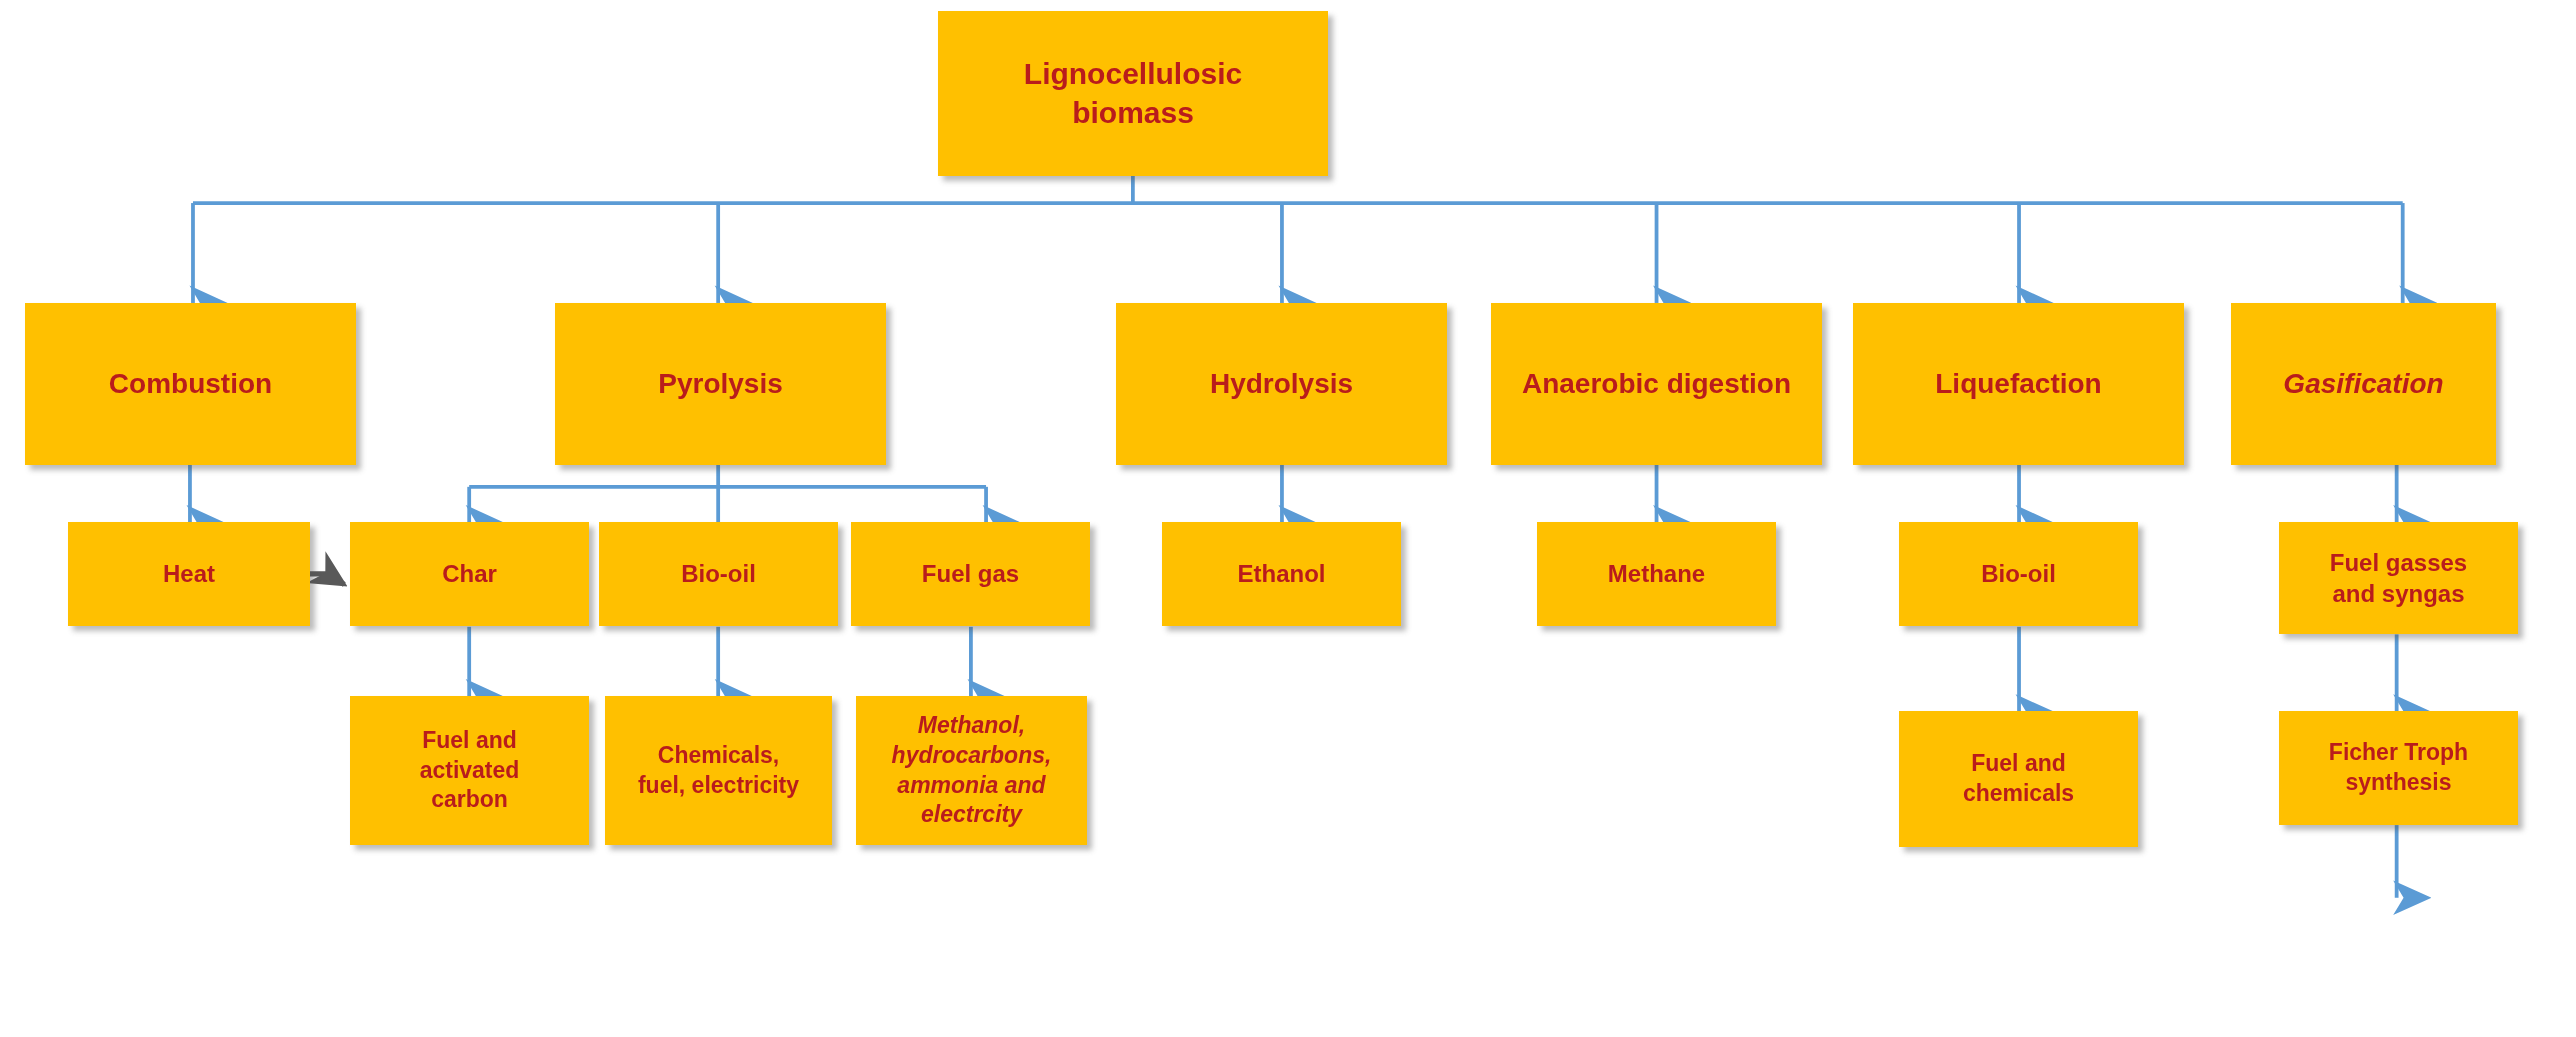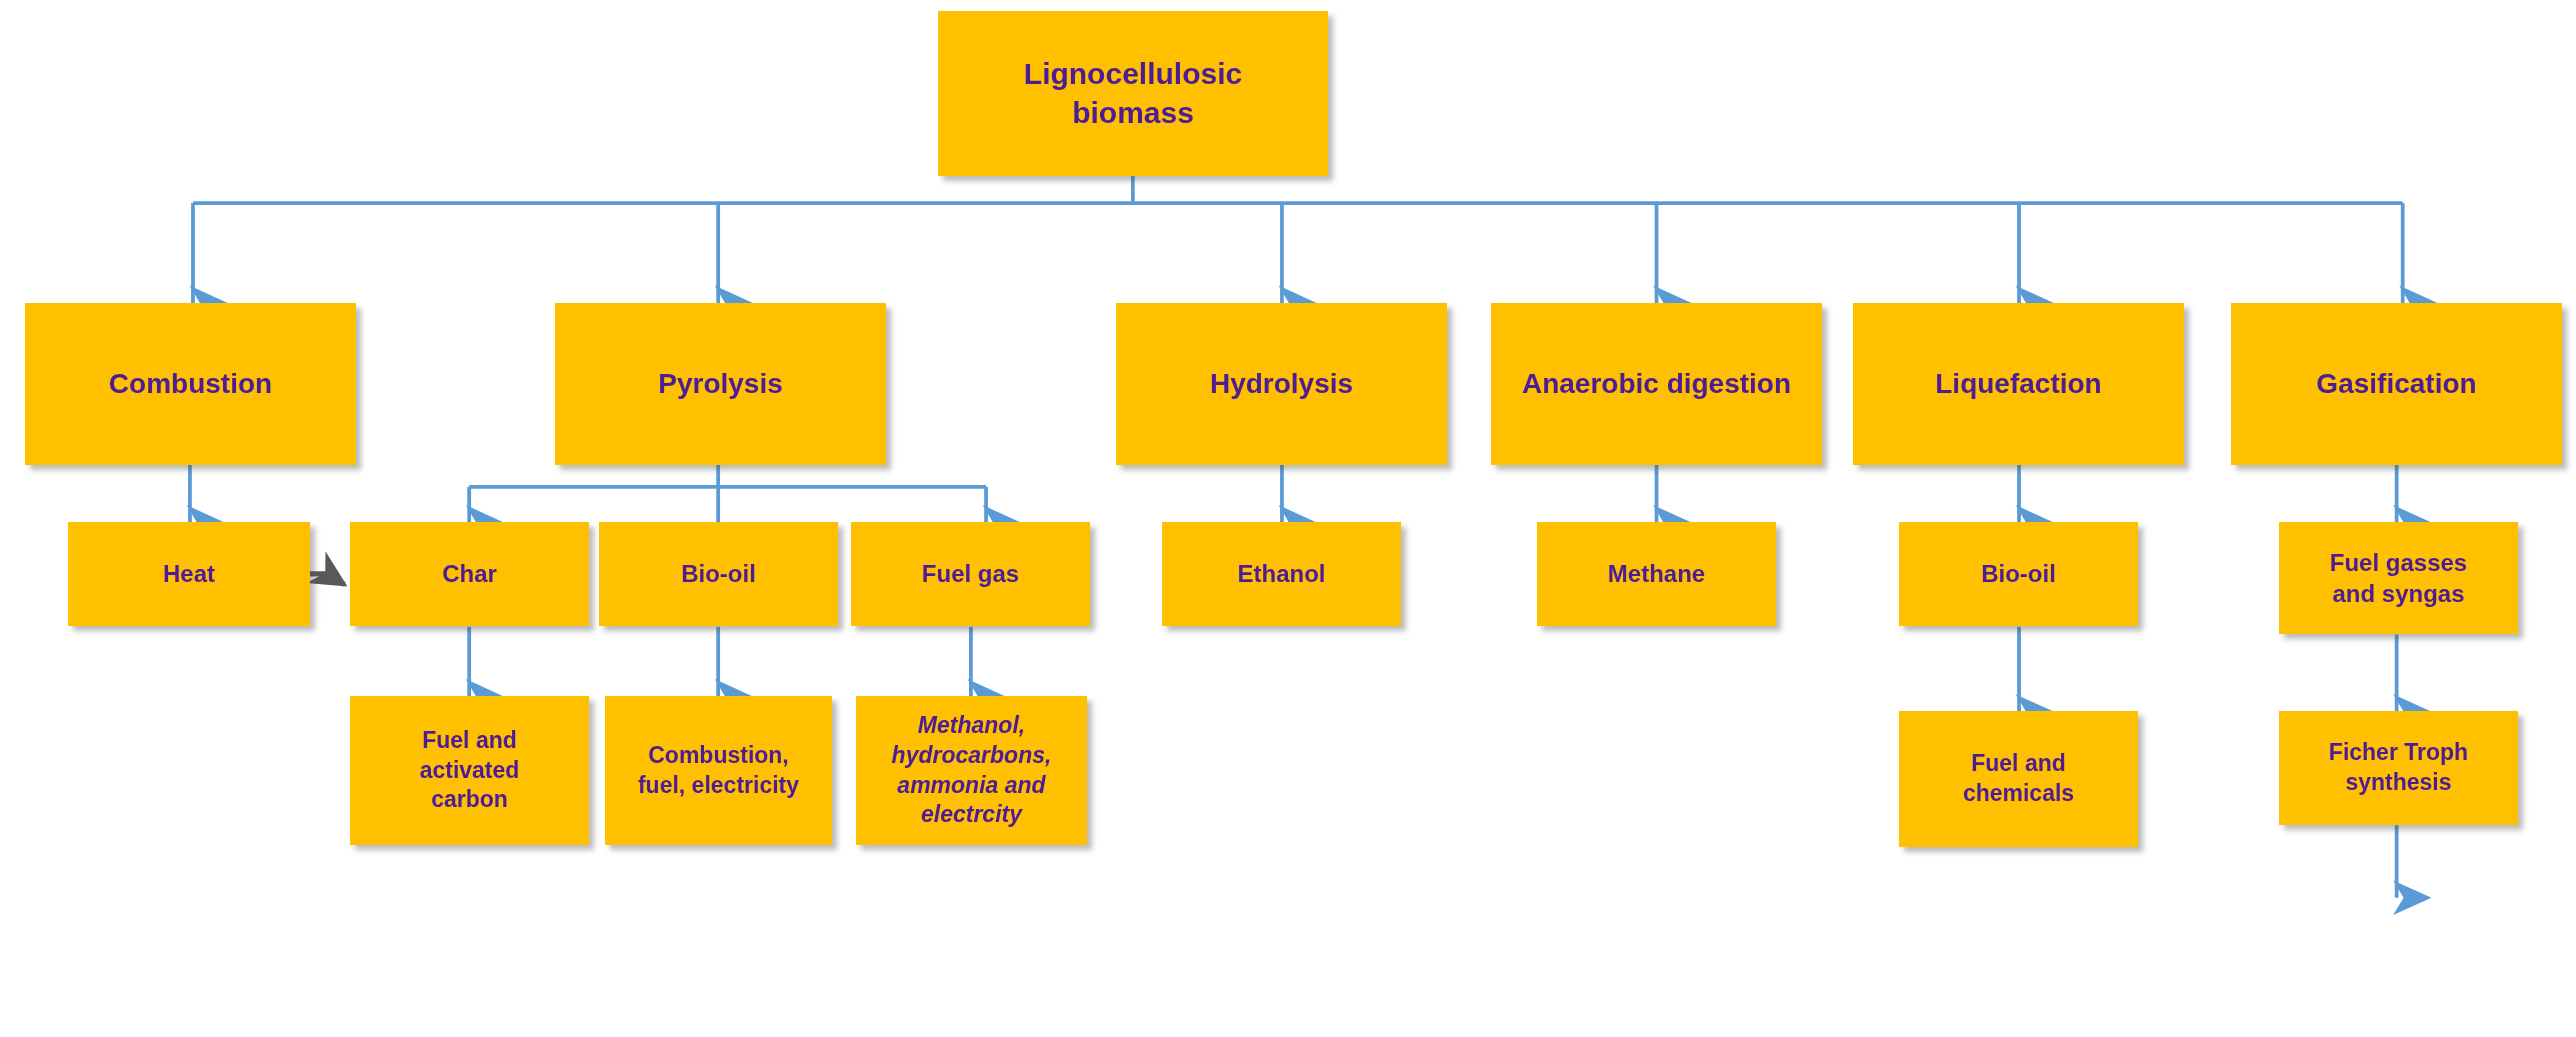--- a/index.html
+++ b/index.html
@@ -9,21 +9,21 @@
   }
   #canvas{position:relative;width:2576px;height:1038px;}
   svg#wires{position:absolute;left:0;top:0;width:2576px;height:1038px;pointer-events:none;}
 
   .node{
     position:absolute;
     background:#FFC000;
     box-shadow:4.5px 4.5px 5.3px rgba(80,80,80,0.38);
     display:flex;align-items:center;justify-content:center;
     text-align:center;
-    color:#4c1d95;
+    color:#b91c1c;
     font-weight:700;
     line-height:1.30;
     box-sizing:border-box;
     z-index:5;
     padding:3px 6px;
   }
   .node .lbl{display:block;width:100%;white-space:pre-line;}
 
   .t-root{font-size:30px;}
   .t-proc{font-size:28px;}
@@ -100,21 +100,21 @@
   </div>
   <div class="node t-proc" style="left:1116px;top:303px;width:331px;height:162px;">
     <span class="lbl">Hydrolysis</span>
   </div>
   <div class="node t-proc" style="left:1491px;top:303px;width:331px;height:162px;">
     <span class="lbl">Anaerobic digestion</span>
   </div>
   <div class="node t-proc" style="left:1853px;top:303px;width:331px;height:162px;">
     <span class="lbl">Liquefaction</span>
   </div>
-  <div class="node t-proc" style="left:2231px;top:303px;width:331px;height:162px;">
+  <div class="node t-proc" style="left:2231px;top:303px;width:265px;height:162px;font-style:italic;">
     <span class="lbl">Gasification</span>
   </div>
 
   <div class="node t-prod" style="left:68px;top:522px;width:242px;height:104px;">
     <span class="lbl">Heat</span>
   </div>
   <div class="node t-prod" style="left:350px;top:522px;width:239px;height:104px;">
     <span class="lbl">Char</span>
   </div>
   <div class="node t-prod" style="left:599px;top:522px;width:239px;height:104px;">
@@ -136,21 +136,21 @@
     <span class="lbl">Fuel gasses
 and syngas</span>
   </div>
 
   <div class="node t-sub" style="left:350px;top:696px;width:239px;height:149px;">
     <span class="lbl">Fuel and
 activated
 carbon</span>
   </div>
   <div class="node t-sub" style="left:605px;top:696px;width:227px;height:149px;">
-    <span class="lbl">Combustion,
+    <span class="lbl">Chemicals,
 fuel, electricity</span>
   </div>
   <div class="node t-sub" style="left:856px;top:696px;width:231px;height:149px;font-style:italic;">
     <span class="lbl">Methanol,
 hydrocarbons,
 ammonia and
 electrcity</span>
   </div>
   <div class="node t-sub" style="left:1899px;top:711px;width:239px;height:136px;">
     <span class="lbl">Fuel and

